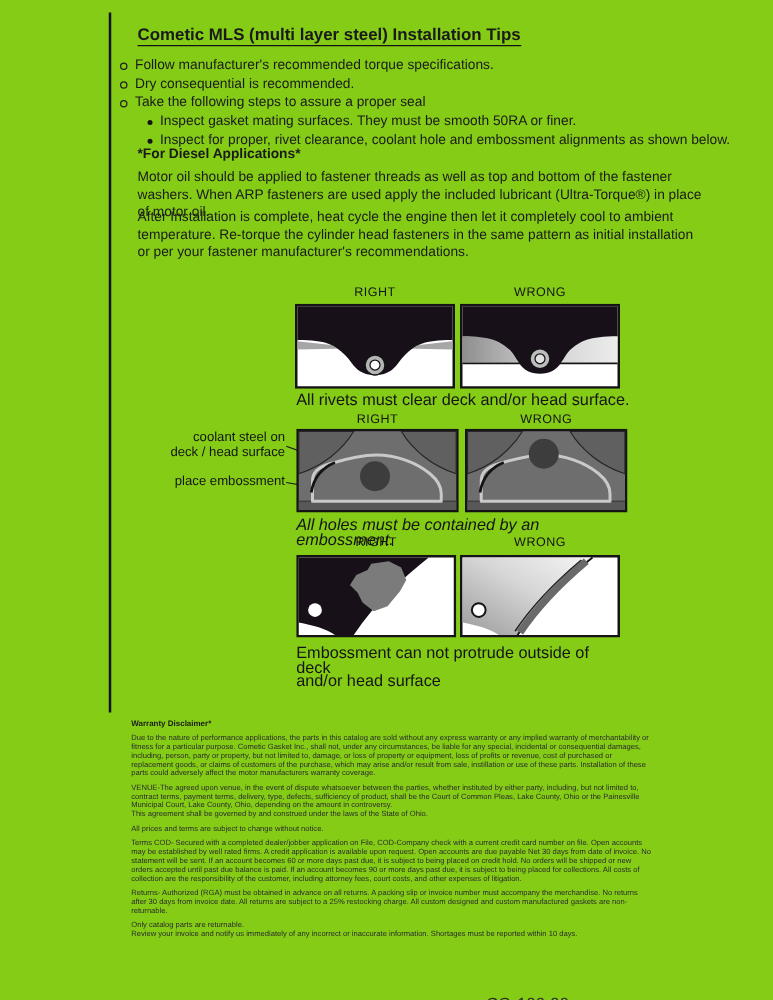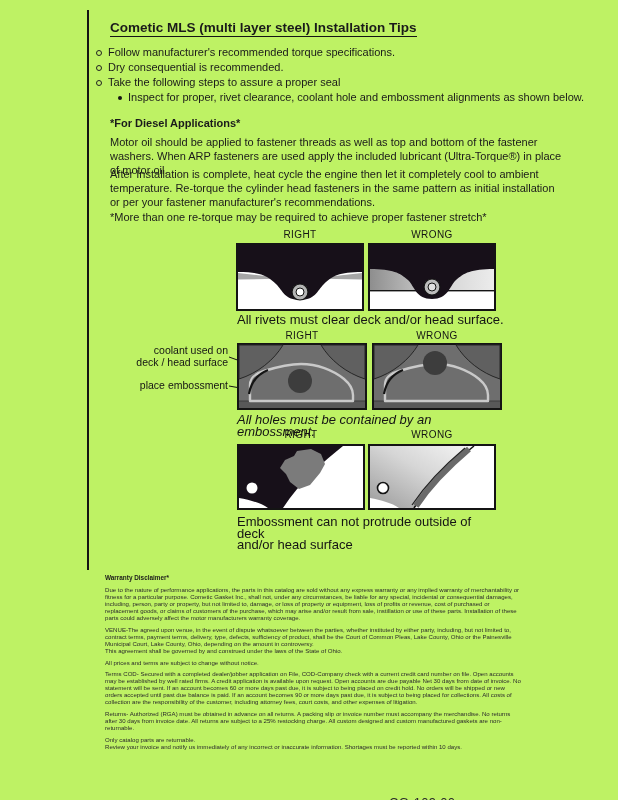--- a/index.html
+++ b/index.html
@@ -1,16 +1,16 @@
 <!DOCTYPE html>
 <html><head>
 <meta charset="utf-8">
 <style>
   html,body { margin:0; padding:0; background:#ffffff; }
-  .page { position:relative; width:618px; height:800px; background:#bef264;
+  .page { position:relative; width:618px; height:800px; background:#84cc16;
           font-family:"Liberation Sans", sans-serif; color:#1a1a1a; overflow:hidden; }
   .vrule { position:absolute; left:87px; top:10px; width:2px; height:560px; background:#141414; }
 
   .title { position:absolute; left:110px; top:20px; margin:0; font-size:13.5px; font-weight:bold;
            border-bottom:1.6px solid #141414; padding-bottom:1px; white-space:nowrap; }
 
   .bullets { position:absolute; left:96px; top:45px; width:490px; font-size:11px; }
   .bullet { display:flex; gap:6px; line-height:15px; }
   .bullet.sub { margin-left:22px; }
   .m-open { flex:0 0 auto; width:4px; height:4px; border:1px solid #222; border-radius:50%; margin-top:5px; }
@@ -55,28 +55,31 @@
     <div class="bullet">
       <span class="m-open"></span>
       <span>Dry consequential is recommended.</span>
     </div>
     <div class="bullet">
       <span class="m-open"></span>
       <span>Take the following steps to assure a proper seal</span>
     </div>
     <div class="bullet sub">
       <span class="m-dot"></span>
+      <span>Inspect gasket mating surfaces.  They must be smooth 50RA or finer.</span>
+    </div>
+    <div class="bullet sub">
+      <span class="m-dot"></span>
       <span>Inspect for proper, rivet clearance, coolant hole and embossment alignments as shown below.</span>
     </div>
   </div>
 
   <h2 class="h-diesel">*For Diesel Applications*</h2>
   <p class="para p1">Motor oil should be applied to fastener threads as well as top and bottom of the fastener washers. When ARP fasteners are used apply the included lubricant (Ultra-Torque®) in place of motor oil.</p>
   <p class="para p2">After Installation is complete, heat cycle the engine then let it completely cool to ambient temperature. Re-torque the cylinder head fasteners in the same pattern as initial installation or per your fastener manufacturer's recommendations.</p>
-  <p class="para p3">*More than one re-torque may be required to achieve proper fastener stretch*</p>
 
   <div class="dg-label" style="left:236px; top:229px;">RIGHT</div>
   <div class="dg-label" style="left:368px; top:229px;">WRONG</div>
 
   <div class="dg" style="left:236px; top:243px;">
     <svg viewBox="0 0 128 68" width="128" height="68">
       <rect x="1" y="1" width="126" height="66" fill="#ffffff" stroke="#141414" stroke-width="2"></rect>
       <path d="M2,30 L52,35.5 L2,36.5 Z" fill="#a6a6a6"></path>
       <path d="M126,30 L76,35.5 L126,36.5 Z" fill="#a6a6a6"></path>
       <path d="M2,2 H126 V29 C103,29 96,33 88,41 C81,48 79,57 64,57 C49,57 47,48 40,41 C32,33 25,29 2,29 Z" fill="#171019"></path>
@@ -100,21 +103,21 @@
       <circle cx="64" cy="44" r="8" fill="#bdbdbd" stroke="#141414" stroke-width="1.2"></circle>
       <circle cx="64" cy="44" r="4" fill="#e0e0e0" stroke="#141414" stroke-width="1"></circle>
     </svg>
   </div>
   <div class="caption" style="left:237px; top:314px;">All rivets must clear deck and/or head surface.</div>
 
   <div class="dg-label" style="left:237px; top:330px; width:130px;">RIGHT</div>
   <div class="dg-label" style="left:372px; top:330px; width:130px;">WRONG</div>
 
   <div class="ann" style="top:345px;">
-    <div>coolant used on</div>
+    <div>coolant steel on</div>
     <div>deck / head surface</div>
   </div>
   <div class="ann" style="top:380px;">place embossment</div>
 
   <div class="leader">
     <svg viewBox="0 0 72 44" width="72" height="44">
       <line x1="1" y1="5" x2="68" y2="29" stroke="#141414" stroke-width="1"></line>
       <line x1="1" y1="34" x2="35" y2="40" stroke="#141414" stroke-width="1"></line>
     </svg>
   </div>

